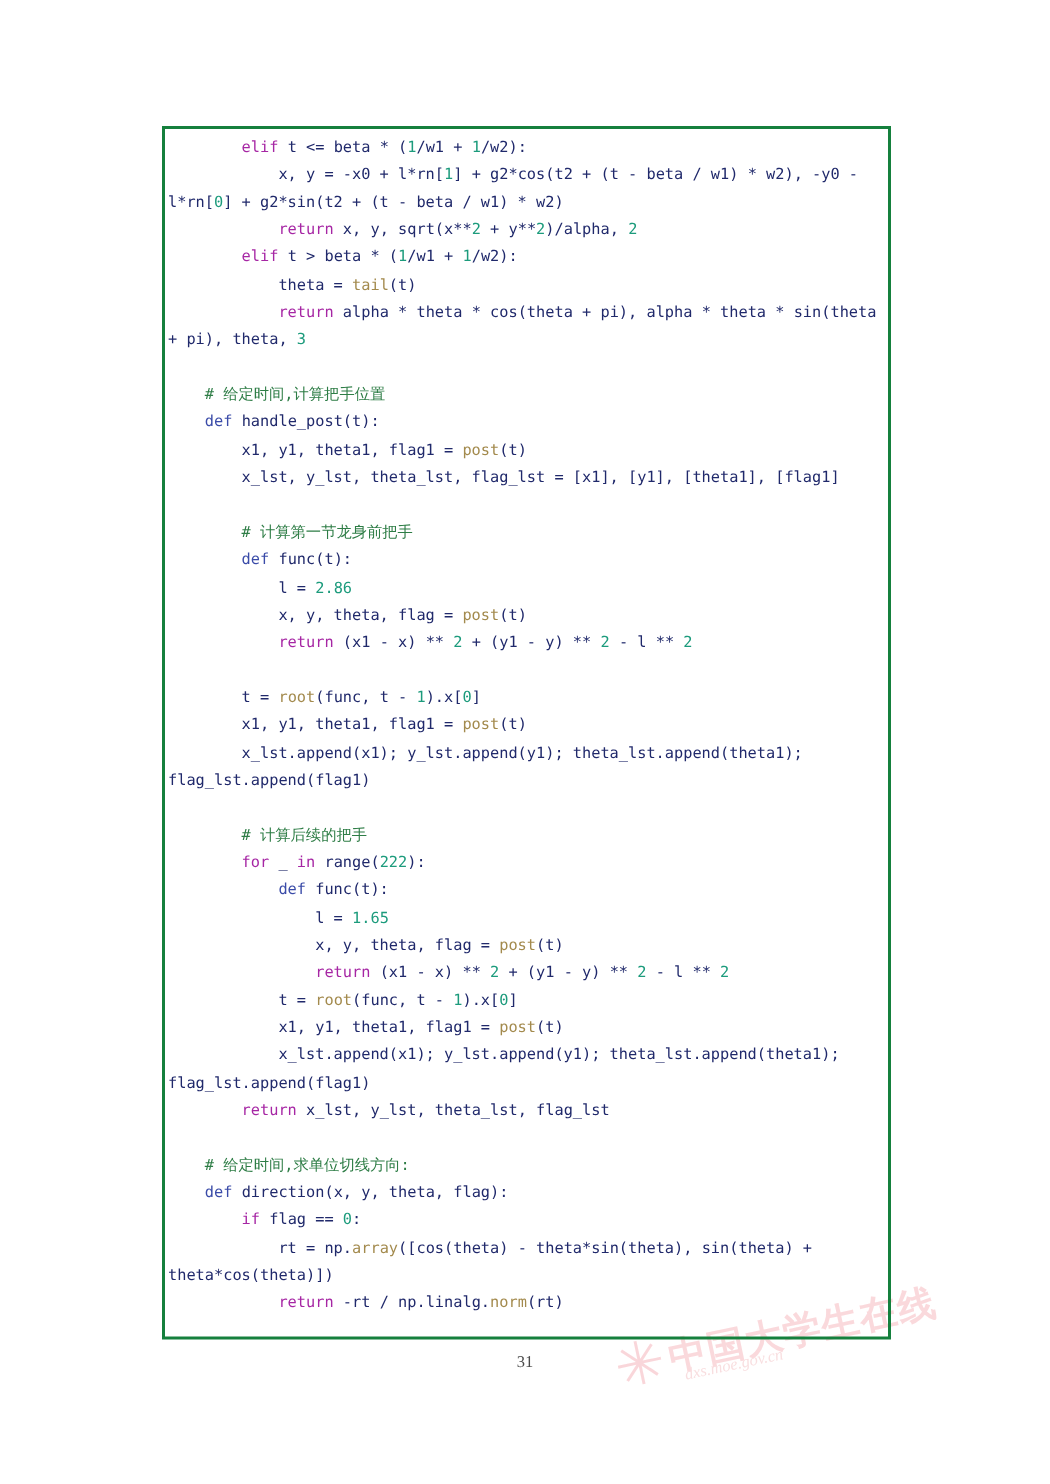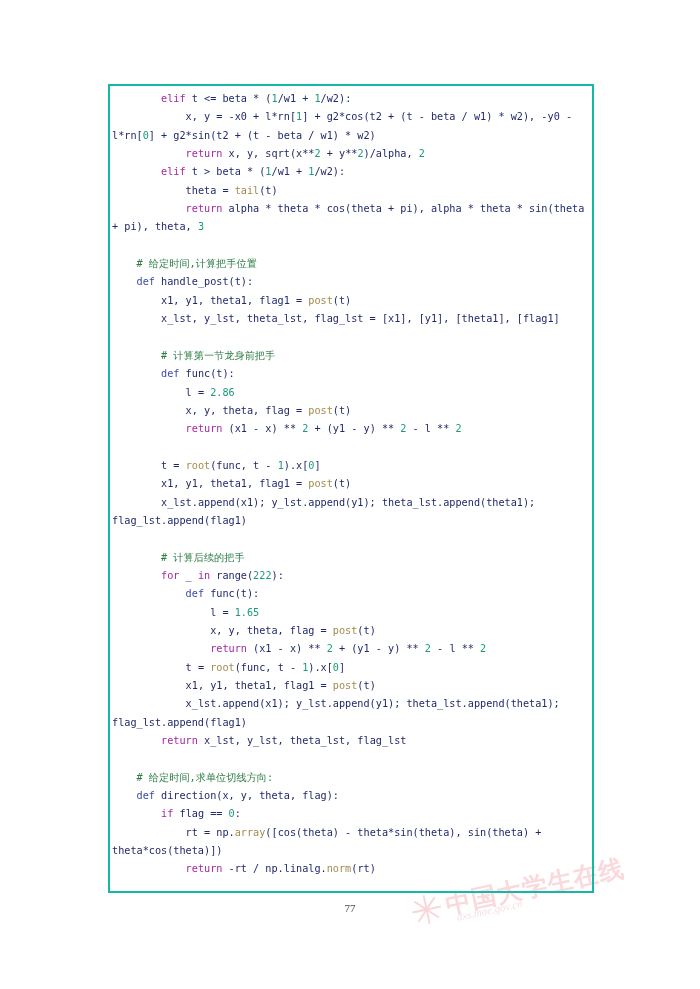--- a/index.html
+++ b/index.html
@@ -68,21 +68,21 @@
   }
 
   
   #code-box {
     position: absolute;
     left: 108px;
     top: 84px;
     width: 486px;
     height: 809px;
     box-sizing: border-box;
-    border: 2px solid #14b8a6;
+    border: 2px solid #15803d;
     background: transparent;
     z-index: 10;
     overflow: hidden;
   }
 
   #code-listing {
     font-family: "DejaVu Sans Mono", "Liberation Mono", monospace;
     font-size: 10.2px;
     line-height: 18.35px;
     color: #20296b;
@@ -132,15 +132,15 @@
   <div id="watermark">
     <span class="wm-star">✳</span>
     <span class="wm-cn">中国大学生在线</span>
     <span class="wm-url">dxs.moe.gov.cn</span>
   </div>
 
   <div id="code-box">
     <div id="code-listing"><span class="ln"><span class="op">        </span><span class="kw">elif</span><span class="id"> t &lt;= beta * (</span><span class="num">1</span><span class="id">/w1 + </span><span class="num">1</span><span class="id">/w2):</span></span><span class="ln"><span class="id">            x, y = -x0 + l*rn[</span><span class="num">1</span><span class="id">] + g2*cos(t2 + (t - beta / w1) * w2), -y0 - l*rn[</span><span class="num">0</span><span class="id">] + g2*sin(t2 + (t - beta / w1) * w2)</span></span><span class="ln"><span class="op">            </span><span class="kw">return</span><span class="id"> x, y, </span><span class="id">sqrt</span><span class="id">(x**</span><span class="num">2</span><span class="id"> + y**</span><span class="num">2</span><span class="id">)/alpha, </span><span class="num">2</span></span><span class="ln"><span class="op">        </span><span class="kw">elif</span><span class="id"> t &gt; beta * (</span><span class="num">1</span><span class="id">/w1 + </span><span class="num">1</span><span class="id">/w2):</span></span><span class="ln"><span class="id">            theta = </span><span class="fn">tail</span><span class="id">(t)</span></span><span class="ln"><span class="op">            </span><span class="kw">return</span><span class="id"> alpha * theta * cos(theta + pi), alpha * theta * sin(theta + pi), theta, </span><span class="num">3</span></span><span class="ln blank">&nbsp;</span><span class="ln"><span class="op">    </span><span class="com"># 给定时间,计算把手位置</span></span><span class="ln"><span class="op">    </span><span class="kwd">def</span><span class="id"> handle_post(t):</span></span><span class="ln"><span class="id">        x1, y1, theta1, flag1 = </span><span class="fn">post</span><span class="id">(t)</span></span><span class="ln"><span class="id">        x_lst, y_lst, theta_lst, flag_lst = [x1], [y1], [theta1], [flag1]</span></span><span class="ln blank">&nbsp;</span><span class="ln"><span class="op">        </span><span class="com"># 计算第一节龙身前把手</span></span><span class="ln"><span class="op">        </span><span class="kwd">def</span><span class="id"> func(t):</span></span><span class="ln"><span class="id">            l = </span><span class="num">2.86</span></span><span class="ln"><span class="id">            x, y, theta, flag = </span><span class="fn">post</span><span class="id">(t)</span></span><span class="ln"><span class="op">            </span><span class="kw">return</span><span class="id"> (x1 - x) ** </span><span class="num">2</span><span class="id"> + (y1 - y) ** </span><span class="num">2</span><span class="id"> - l ** </span><span class="num">2</span></span><span class="ln blank">&nbsp;</span><span class="ln"><span class="id">        t = </span><span class="fn">root</span><span class="id">(func, t - </span><span class="num">1</span><span class="id">).x[</span><span class="num">0</span><span class="id">]</span></span><span class="ln"><span class="id">        x1, y1, theta1, flag1 = </span><span class="fn">post</span><span class="id">(t)</span></span><span class="ln"><span class="id">        x_lst.append(x1); y_lst.append(y1); theta_lst.append(theta1); flag_lst.append(flag1)</span></span><span class="ln blank">&nbsp;</span><span class="ln"><span class="op">        </span><span class="com"># 计算后续的把手</span></span><span class="ln"><span class="op">        </span><span class="kw">for</span><span class="id"> _ </span><span class="kw">in</span><span class="id"> range(</span><span class="num">222</span><span class="id">):</span></span><span class="ln"><span class="op">            </span><span class="kwd">def</span><span class="id"> func(t):</span></span><span class="ln"><span class="id">                l = </span><span class="num">1.65</span></span><span class="ln"><span class="id">                x, y, theta, flag = </span><span class="fn">post</span><span class="id">(t)</span></span><span class="ln"><span class="op">                </span><span class="kw">return</span><span class="id"> (x1 - x) ** </span><span class="num">2</span><span class="id"> + (y1 - y) ** </span><span class="num">2</span><span class="id"> - l ** </span><span class="num">2</span></span><span class="ln"><span class="id">            t = </span><span class="fn">root</span><span class="id">(func, t - </span><span class="num">1</span><span class="id">).x[</span><span class="num">0</span><span class="id">]</span></span><span class="ln"><span class="id">            x1, y1, theta1, flag1 = </span><span class="fn">post</span><span class="id">(t)</span></span><span class="ln"><span class="id">            x_lst.append(x1); y_lst.append(y1); theta_lst.append(theta1); flag_lst.append(flag1)</span></span><span class="ln"><span class="op">        </span><span class="kw">return</span><span class="id"> x_lst, y_lst, theta_lst, flag_lst</span></span><span class="ln blank">&nbsp;</span><span class="ln"><span class="op">    </span><span class="com"># 给定时间,求单位切线方向:</span></span><span class="ln"><span class="op">    </span><span class="kwd">def</span><span class="id"> direction(x, y, theta, flag):</span></span><span class="ln"><span class="op">        </span><span class="kw">if</span><span class="id"> flag == </span><span class="num">0</span><span class="id">:</span></span><span class="ln"><span class="id">            rt = np.</span><span class="fn">array</span><span class="id">([cos(theta) - theta*sin(theta), sin(theta) + theta*cos(theta)])</span></span><span class="ln"><span class="op">            </span><span class="kw">return</span><span class="id"> -rt / np.linalg.</span><span class="fn">norm</span><span class="id">(rt)</span></span></div>
   </div>
 
-  <div id="page-number">77</div>
+  <div id="page-number">31</div>
 
 </div>
 
 </body></html>

